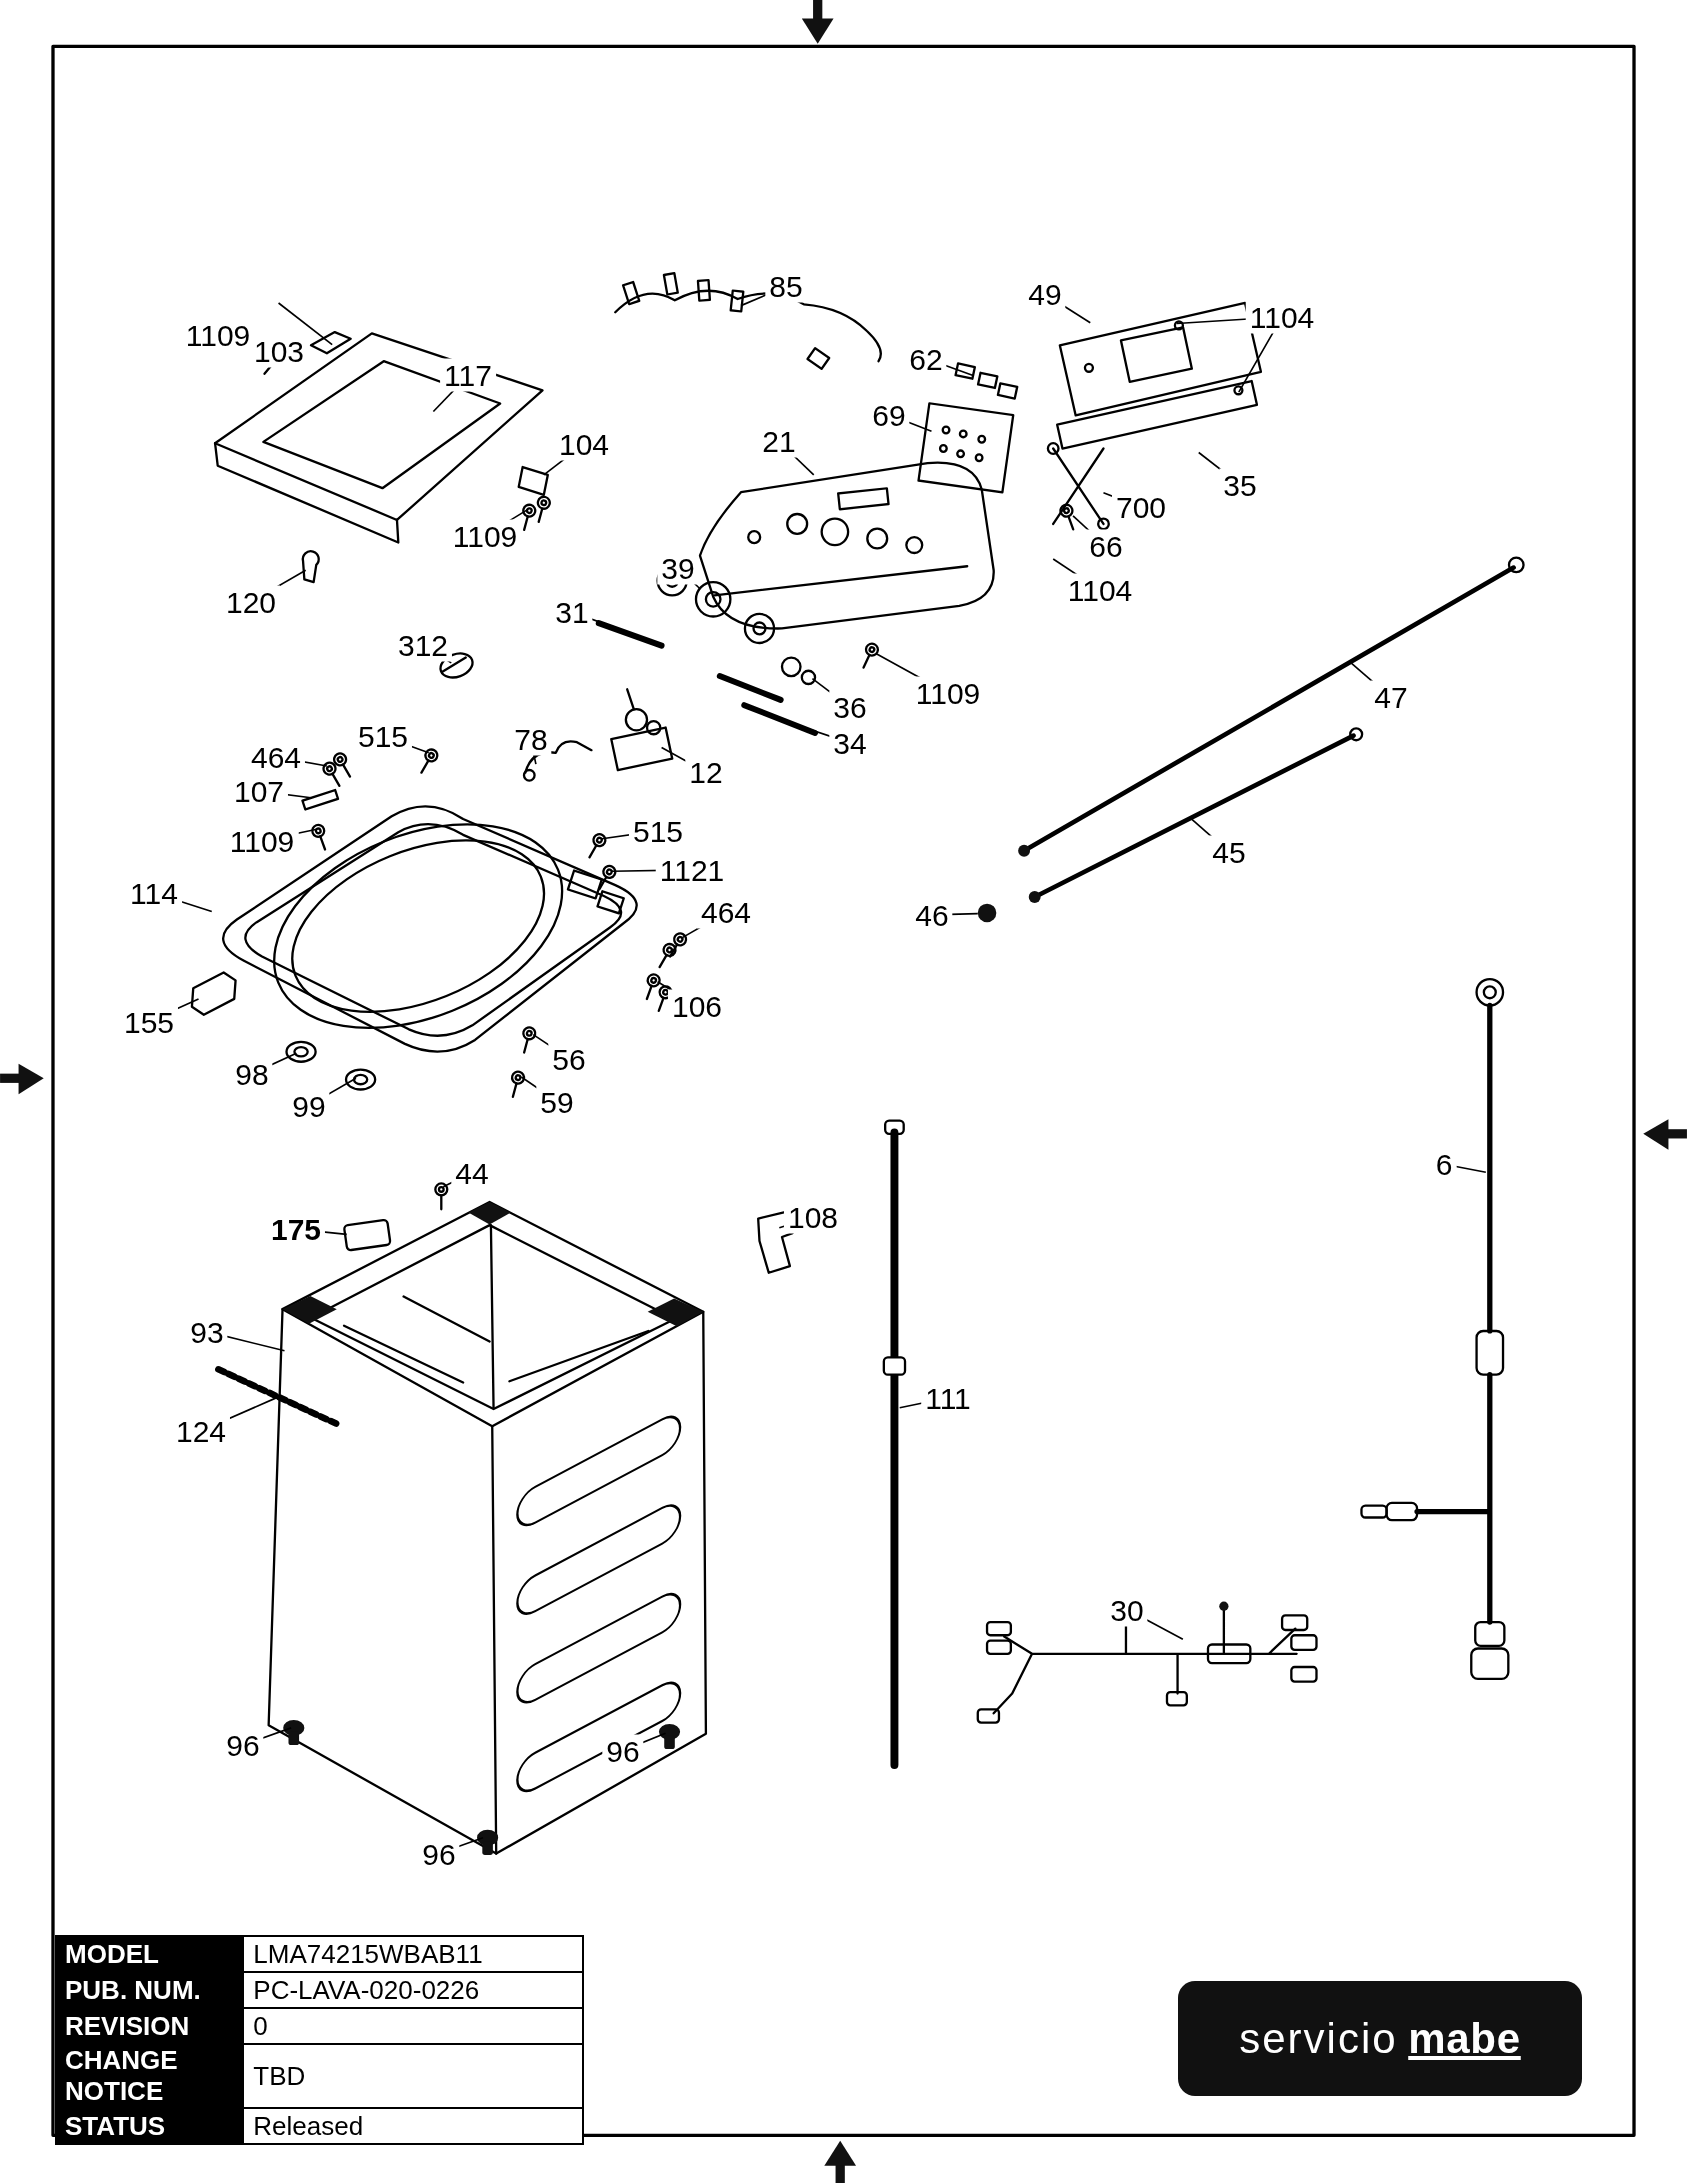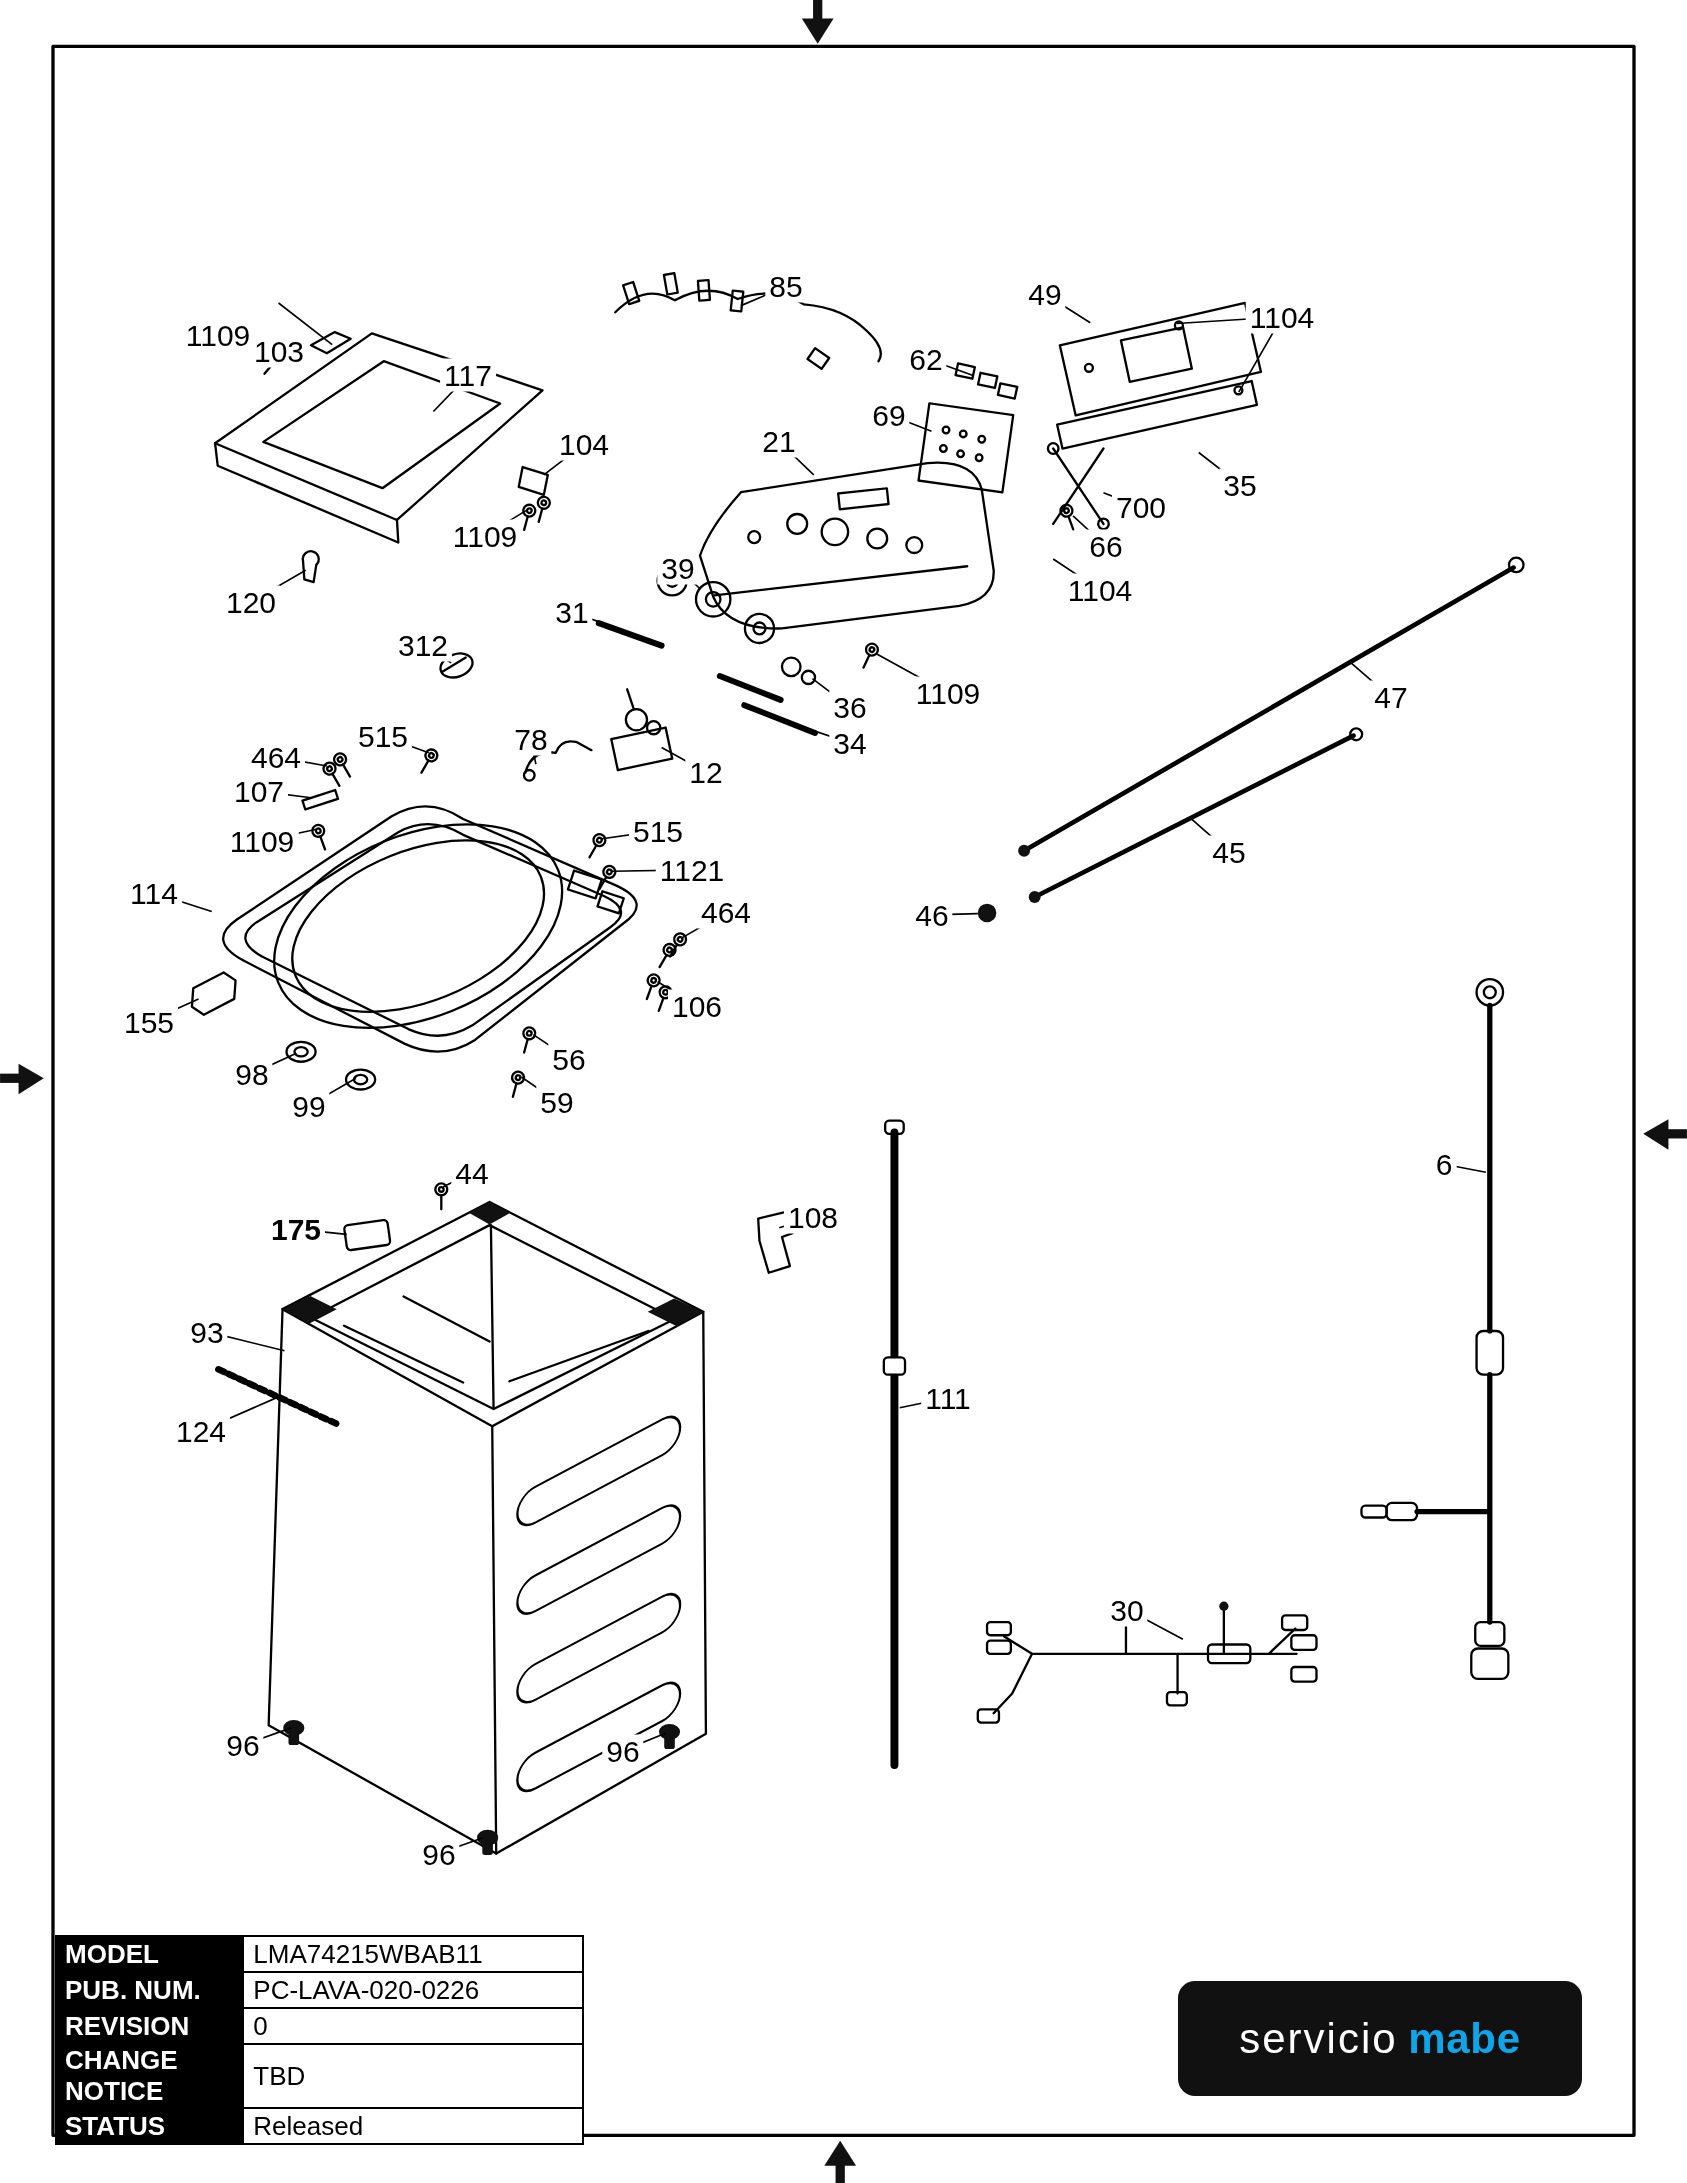--- a/index.html
+++ b/index.html
@@ -13,21 +13,21 @@
   #callouts{position:absolute;left:0;top:0;width:1687px;height:2183px;z-index:3;pointer-events:none;}
   .callout{position:absolute;transform:translate(-50%,-50%);background:#fff;padding:0 4px;
            font-size:30px;font-weight:400;color:#000;white-space:nowrap;line-height:1.1;}
   .infobox{position:absolute;left:55px;top:1935px;border-collapse:collapse;background:#fff;z-index:4;}
   .infobox th,.infobox td{border:2px solid #000;height:34px;font-size:26px;vertical-align:middle;}
   .infobox th{background:#000;color:#fff;width:177px;text-align:left;padding:0 0 0 8px;font-weight:700;}
   .infobox td{width:329px;padding:0 0 0 9.3px;color:#000;font-weight:400;text-align:left;}
   .logo{position:absolute;left:1178px;top:1981px;width:404px;height:115px;background:#111;
         border-radius:17px;display:flex;align-items:center;justify-content:center;gap:10.6px;z-index:4;}
   .logo .logo-light{color:#fff;font-size:42px;font-weight:400;letter-spacing:2px;}
-  .logo .logo-bold{color:#0ea5e9;font-size:42px;font-weight:700;letter-spacing:0.7px;}
+  .logo .logo-bold{color:#ffffff;font-size:42px;font-weight:700;letter-spacing:0.7px;text-decoration:underline;}
 </style>
 </head>
 <body>
 
 <div class="page">
 
   <svg class="layer art" width="1687" height="2183" viewBox="0 0 2550 3300">
     <defs>
       <g id="scr">
           <circle r="9"></circle>

